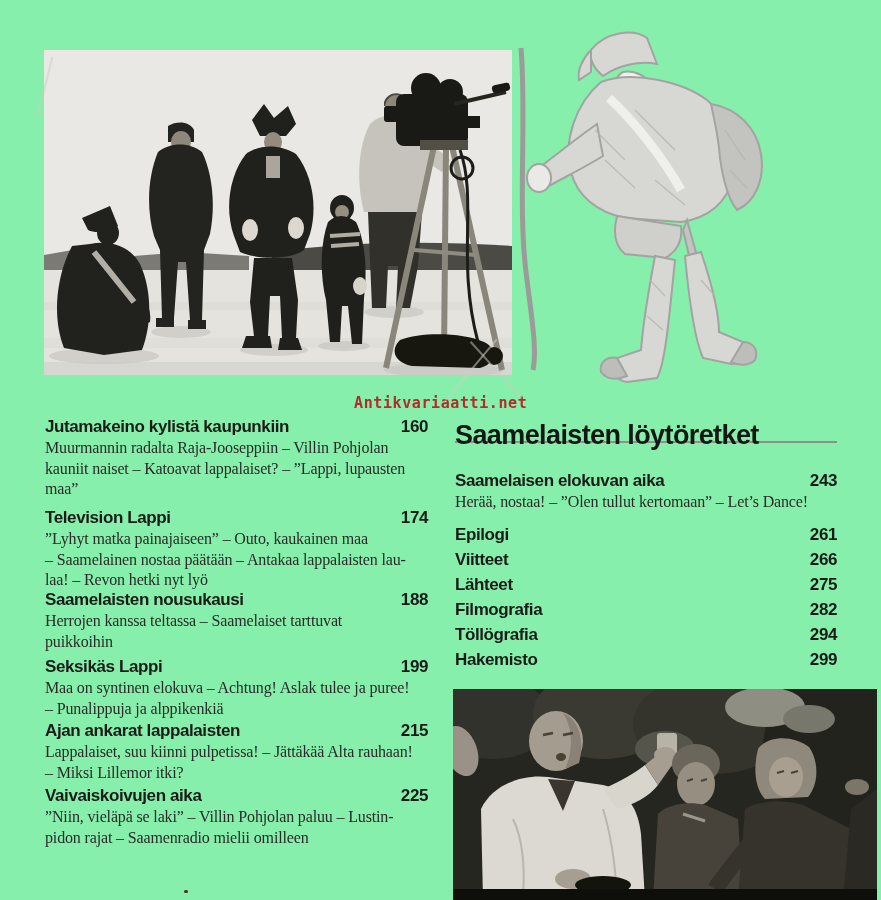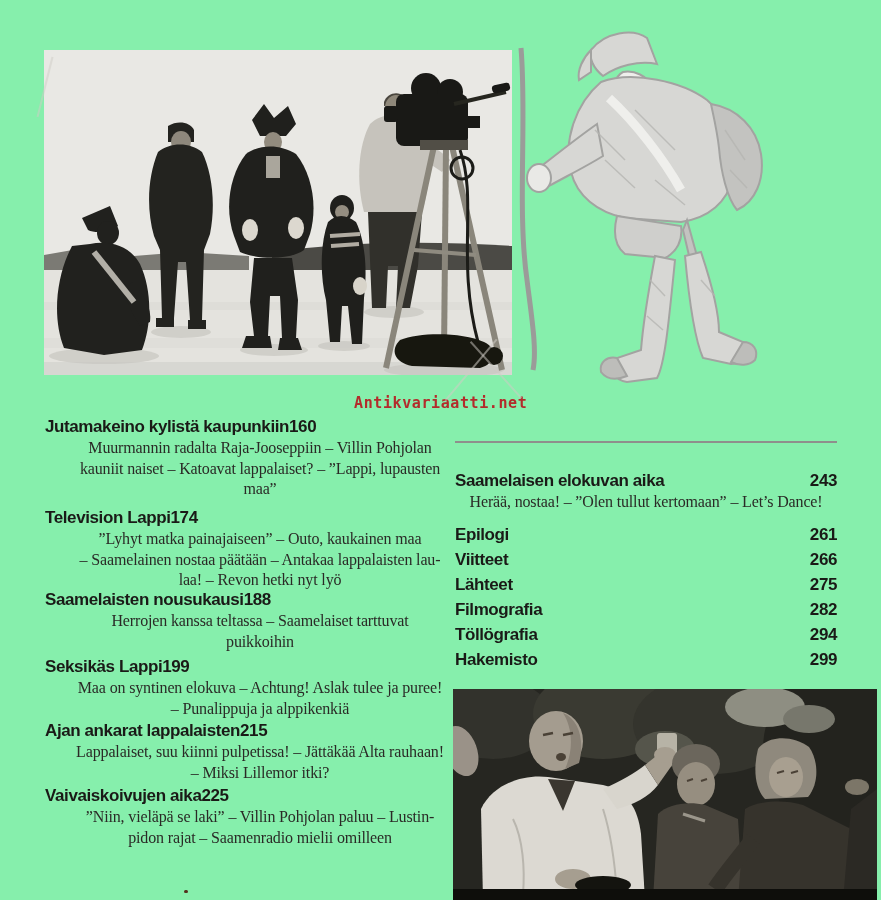--- a/index.html
+++ b/index.html
@@ -14,28 +14,28 @@
   
   .wm{
     position:absolute;left:354px;top:394px;
     font-family:"DejaVu Sans Mono",monospace;
     font-weight:bold;font-size:15px;letter-spacing:.6px;
     color:#b32b2b;
   }
 
   
   .entry{position:absolute;left:45px;width:430px;}
-  .entry .row{display:flex;width:383px;}
+  .entry .row{display:flex;justify-content:space-between;width:383px;}
   .t,.pg{
     font-weight:bold;font-size:17px;line-height:21px;
     color:#1a1a17;letter-spacing:-0.4px;
   }
   .sub{
     font-family:"Liberation Serif",serif;font-size:16px;line-height:20.5px;
-    color:#2a2a26;letter-spacing:-0.15px;white-space:pre-line;margin-top:1px;text-align:center;
+    color:#2a2a26;letter-spacing:-0.15px;white-space:pre-line;margin-top:1px;
   }
 
   
   .rentry{position:absolute;left:455px;width:382px;margin-top:12px;}
   .rentry .row{display:flex;justify-content:space-between;width:382px;}
   .sec-header{
     position:absolute;left:455px;top:420px;z-index:2;
     font-weight:bold;font-size:27px;line-height:30px;
     color:#161614;letter-spacing:-0.6px;
   }
@@ -221,20 +221,21 @@
   <div class="entry" style="top:785px">
     <div class="row">
       <span class="t">Vaivaiskoivujen aika</span>
       <span class="pg">225</span>
     </div>
     <div class="sub">”Niin, vieläpä se laki” – Villin Pohjolan paluu – Lustin-
 pidon rajat – Saamenradio mielii omilleen</div>
   </div>
 
   <div class="hrule"></div>
+  <h2 class="sec-header" style="margin:0">Saamelaisten löytöretket</h2>
 
   <div class="rentry" style="top:458px">
     <div class="row">
       <span class="t">Saamelaisen elokuvan aika</span>
       <span class="pg">243</span>
     </div>
     <div class="sub">Herää, nostaa! – ”Olen tullut kertomaan” – Let’s Dance!</div>
   </div>
 
   <div class="rentry" style="top:512px">

